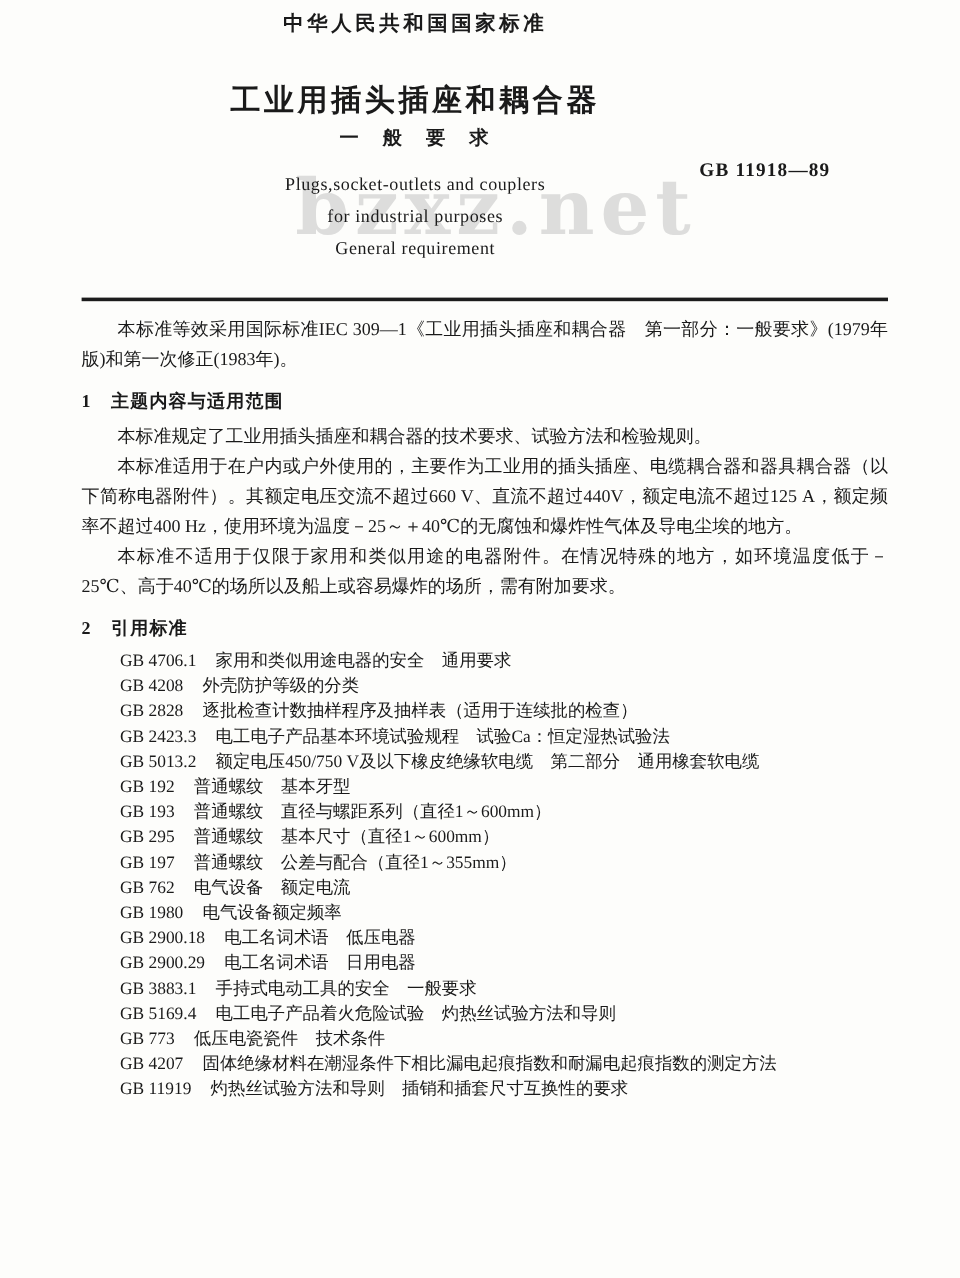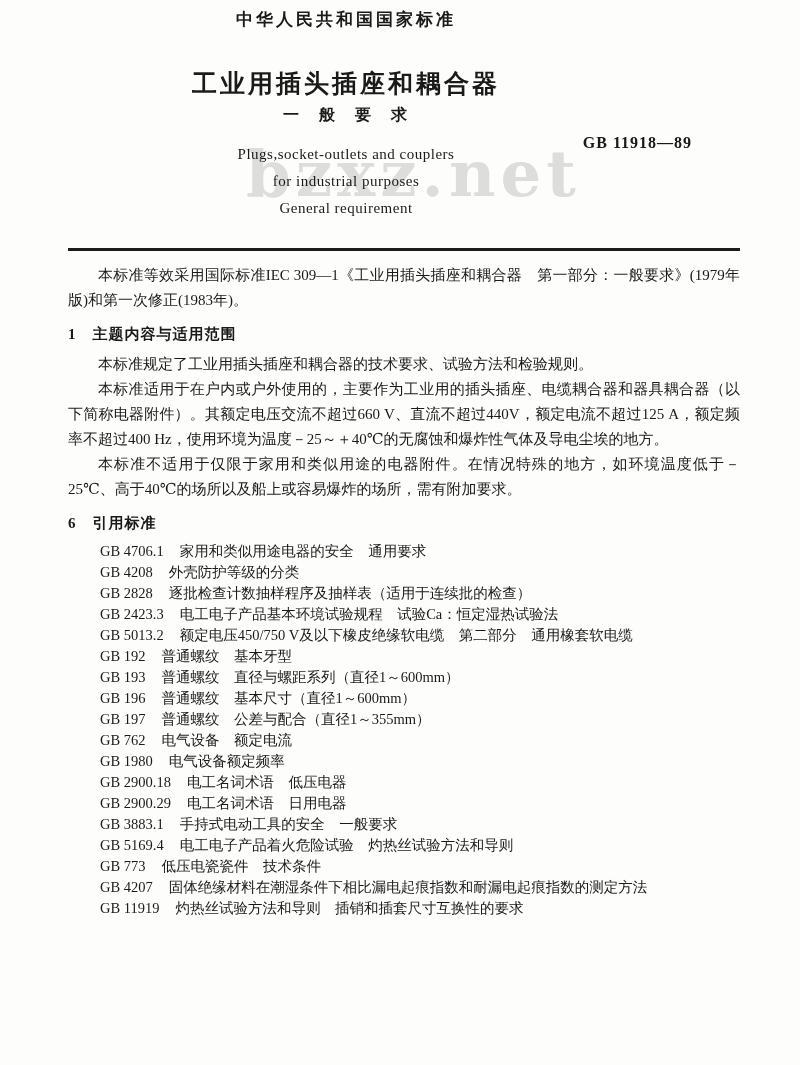--- a/index.html
+++ b/index.html
@@ -68,31 +68,31 @@
     <hr class="rule-thick">
 
     <div class="body-text">
       <p class="para">本标准等效采用国际标准IEC 309—1《工业用插头插座和耦合器　第一部分：一般要求》(1979年版)和第一次修正(1983年)。</p>
 
       <div class="sec-heading">1　主题内容与适用范围</div>
       <p class="para">本标准规定了工业用插头插座和耦合器的技术要求、试验方法和检验规则。</p>
       <p class="para">本标准适用于在户内或户外使用的，主要作为工业用的插头插座、电缆耦合器和器具耦合器（以下简称电器附件）。其额定电压交流不超过660 V、直流不超过440V，额定电流不超过125 A，额定频率不超过400 Hz，使用环境为温度－25～＋40℃的无腐蚀和爆炸性气体及导电尘埃的地方。</p>
       <p class="para">本标准不适用于仅限于家用和类似用途的电器附件。在情况特殊的地方，如环境温度低于－25℃、高于40℃的场所以及船上或容易爆炸的场所，需有附加要求。</p>
 
-      <div class="sec-heading">6　引用标准</div>
+      <div class="sec-heading">2　引用标准</div>
 
       <div class="refs">
         <div class="ref-row"><span class="ref-code">GB 4706.1</span><span class="ref-title">家用和类似用途电器的安全　通用要求</span></div>
         <div class="ref-row"><span class="ref-code">GB 4208</span><span class="ref-title">外壳防护等级的分类</span></div>
         <div class="ref-row"><span class="ref-code">GB 2828</span><span class="ref-title">逐批检查计数抽样程序及抽样表（适用于连续批的检查）</span></div>
         <div class="ref-row"><span class="ref-code">GB 2423.3</span><span class="ref-title">电工电子产品基本环境试验规程　试验Ca：恒定湿热试验法</span></div>
         <div class="ref-row"><span class="ref-code">GB 5013.2</span><span class="ref-title">额定电压450/750 V及以下橡皮绝缘软电缆　第二部分　通用橡套软电缆</span></div>
         <div class="ref-row"><span class="ref-code">GB 192</span><span class="ref-title">普通螺纹　基本牙型</span></div>
         <div class="ref-row"><span class="ref-code">GB 193</span><span class="ref-title">普通螺纹　直径与螺距系列（直径1～600mm）</span></div>
-        <div class="ref-row"><span class="ref-code">GB 196</span><span class="ref-title">普通螺纹　基本尺寸（直径1～600mm）</span></div>
+        <div class="ref-row"><span class="ref-code">GB 295</span><span class="ref-title">普通螺纹　基本尺寸（直径1～600mm）</span></div>
         <div class="ref-row"><span class="ref-code">GB 197</span><span class="ref-title">普通螺纹　公差与配合（直径1～355mm）</span></div>
         <div class="ref-row"><span class="ref-code">GB 762</span><span class="ref-title">电气设备　额定电流</span></div>
         <div class="ref-row"><span class="ref-code">GB 1980</span><span class="ref-title">电气设备额定频率</span></div>
         <div class="ref-row"><span class="ref-code">GB 2900.18</span><span class="ref-title">电工名词术语　低压电器</span></div>
         <div class="ref-row"><span class="ref-code">GB 2900.29</span><span class="ref-title">电工名词术语　日用电器</span></div>
         <div class="ref-row"><span class="ref-code">GB 3883.1</span><span class="ref-title">手持式电动工具的安全　一般要求</span></div>
         <div class="ref-row"><span class="ref-code">GB 5169.4</span><span class="ref-title">电工电子产品着火危险试验　灼热丝试验方法和导则</span></div>
         <div class="ref-row"><span class="ref-code">GB 773</span><span class="ref-title">低压电瓷瓷件　技术条件</span></div>
         <div class="ref-row"><span class="ref-code">GB 4207</span><span class="ref-title">固体绝缘材料在潮湿条件下相比漏电起痕指数和耐漏电起痕指数的测定方法</span></div>
         <div class="ref-row"><span class="ref-code">GB 11919</span><span class="ref-title">灼热丝试验方法和导则　插销和插套尺寸互换性的要求</span></div>

